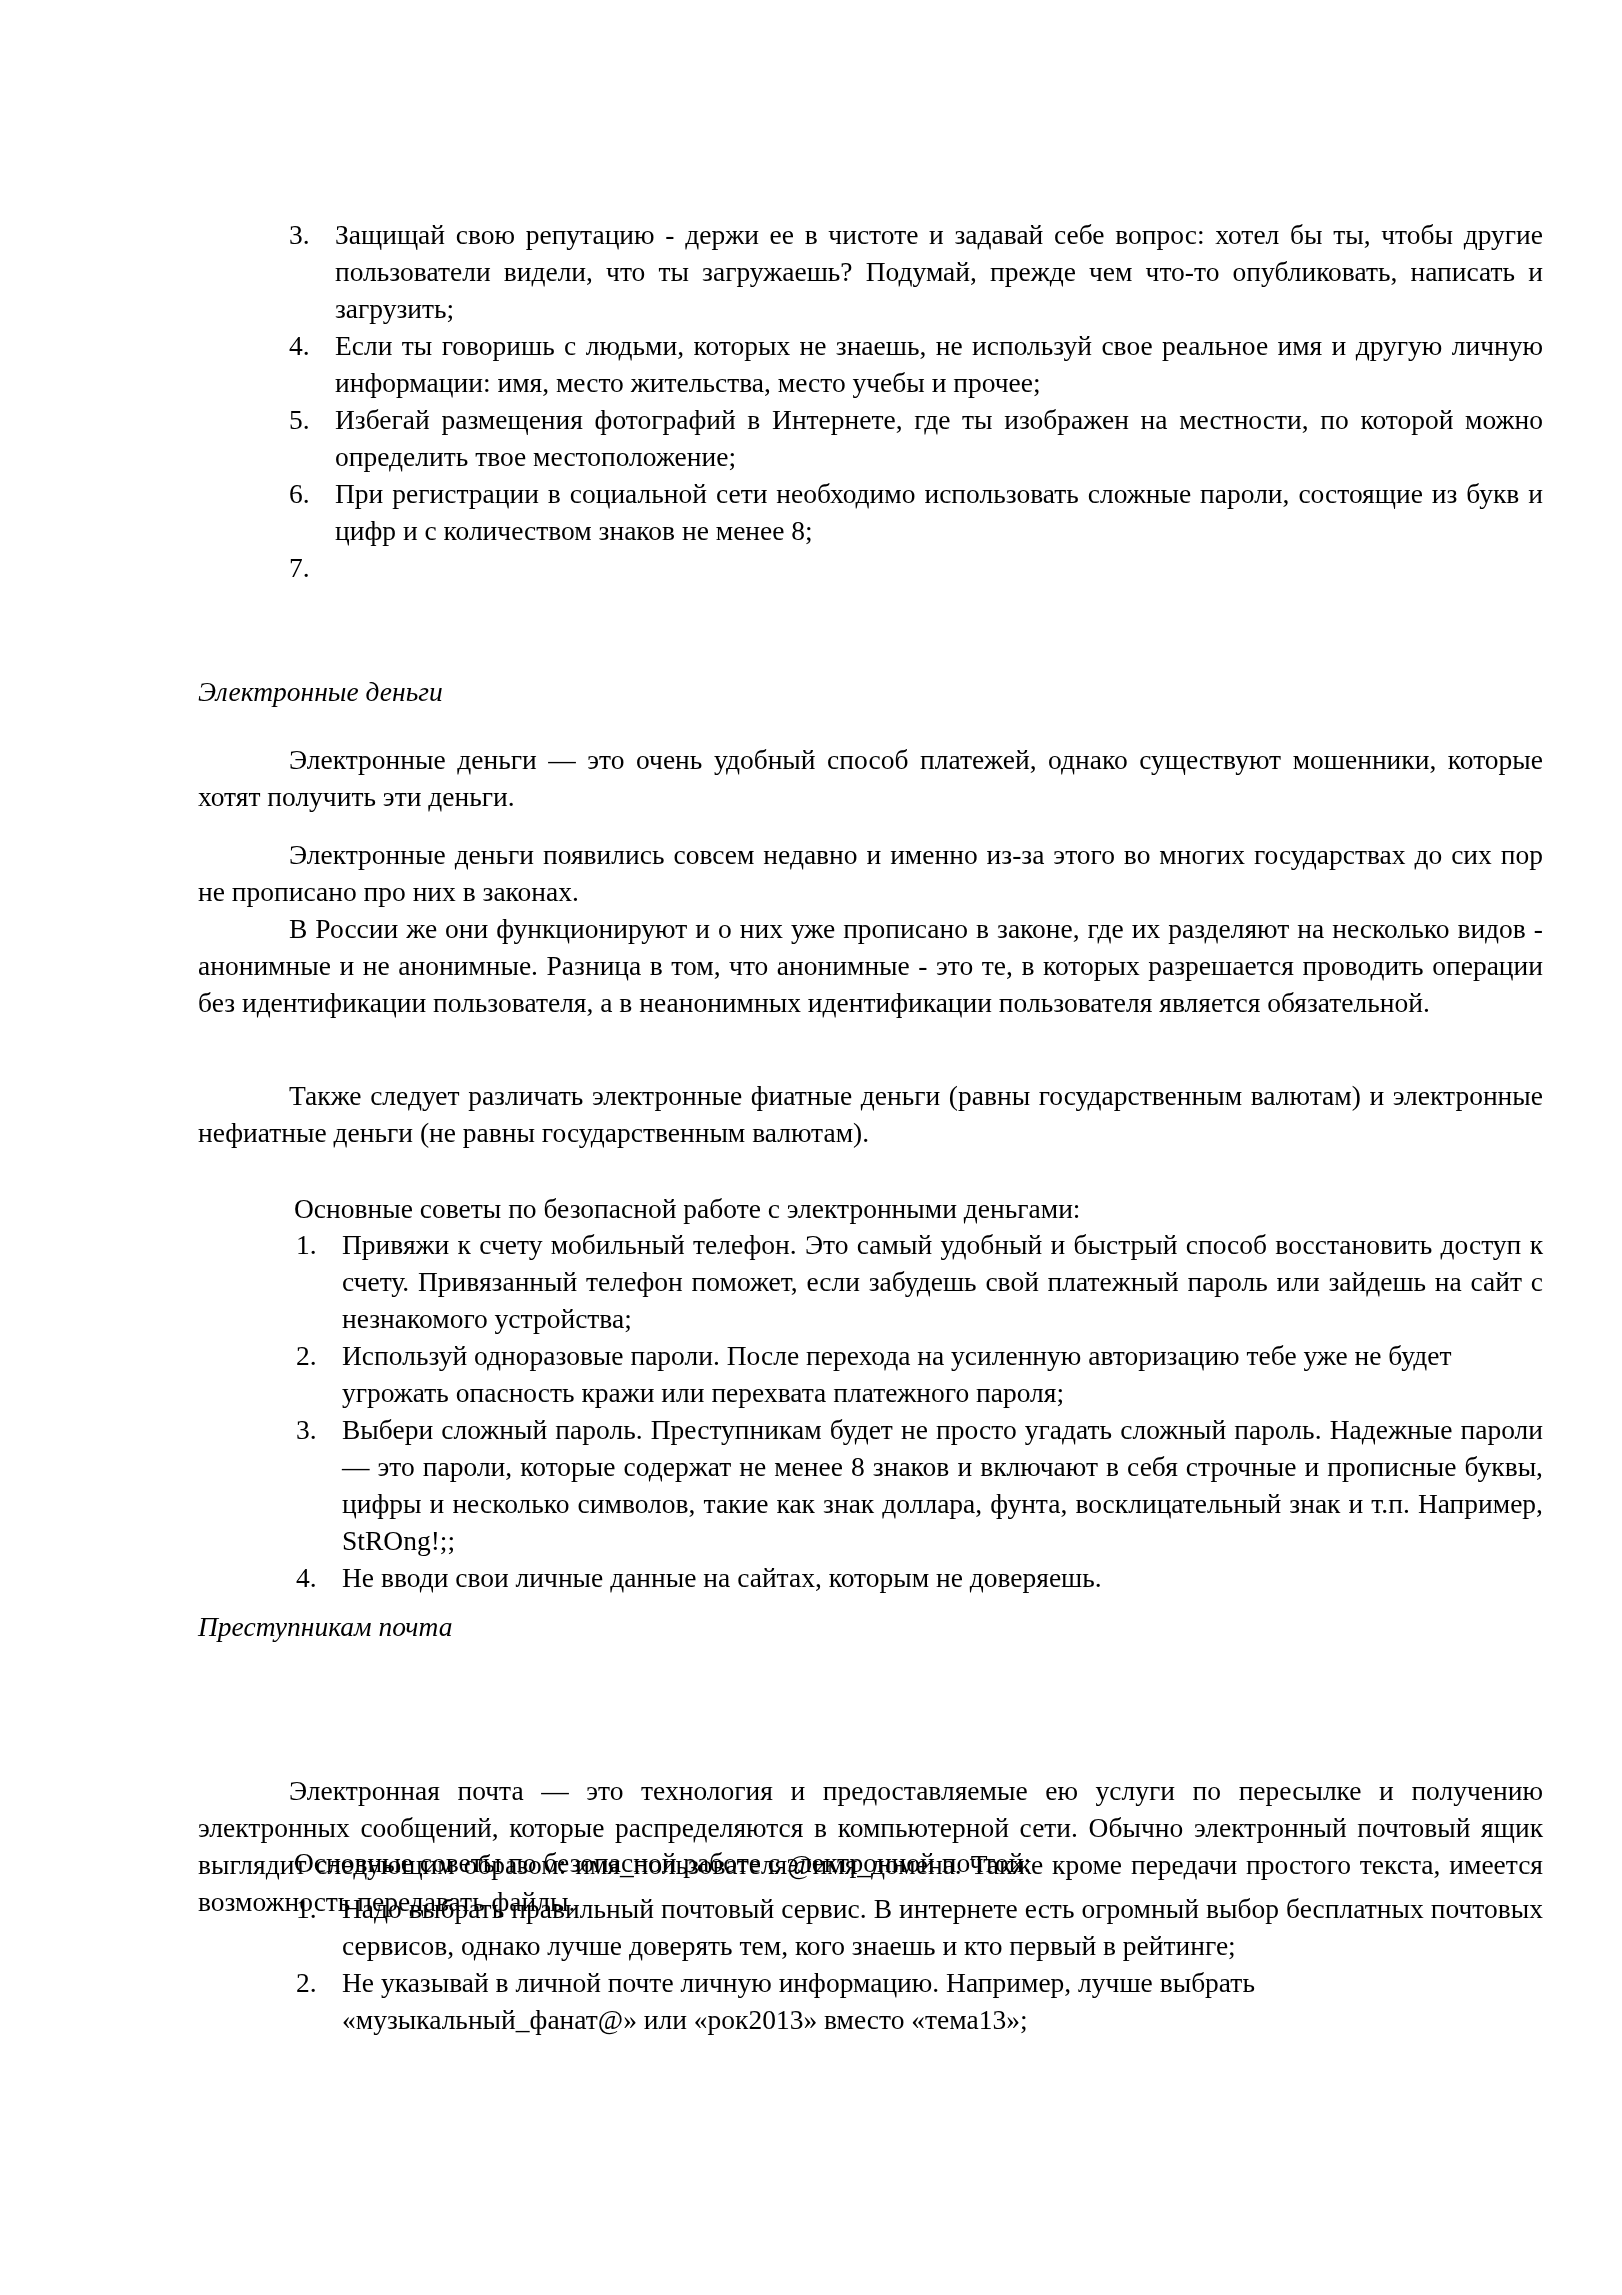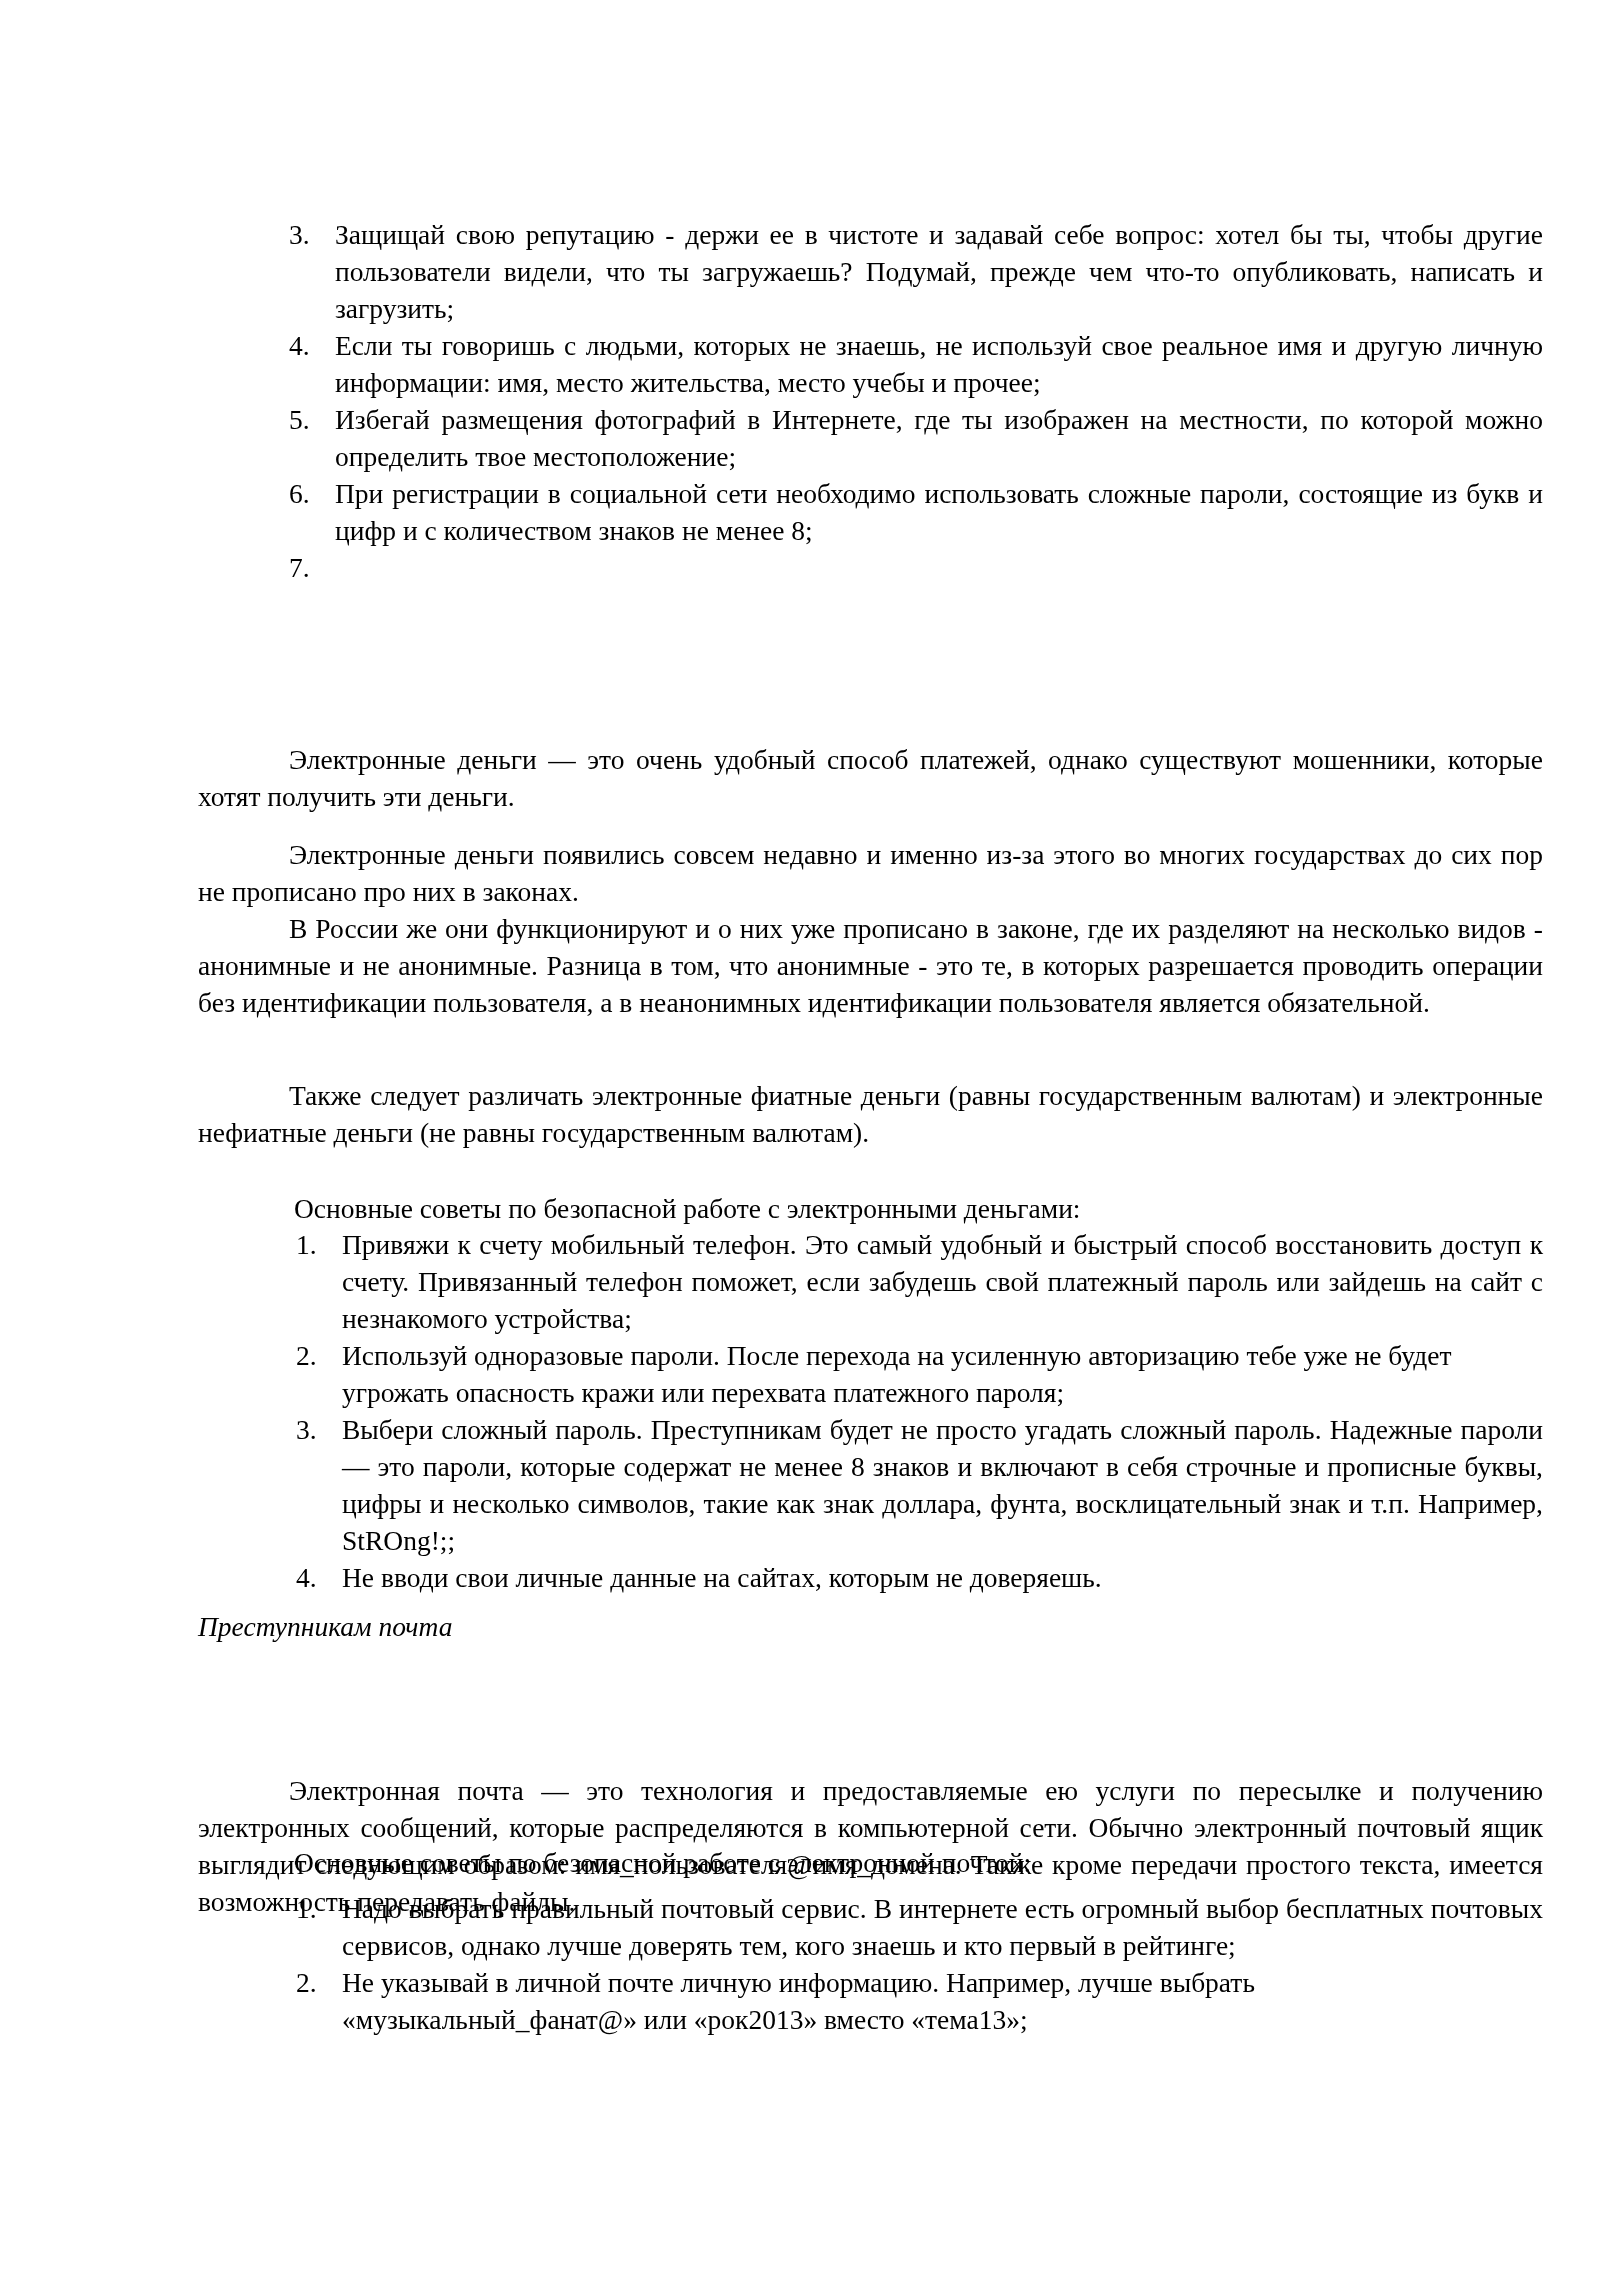--- a/index.html
+++ b/index.html
@@ -45,20 +45,21 @@
     </li>
     <li>
       <span class="num">6.</span>
       <span>При регистрации в социальной сети необходимо использовать сложные пароли, состоящие из букв и цифр и с количеством знаков не менее 8;</span>
     </li>
     <li>
       <span class="num">7.</span>
     </li>
   </ol>
 
+  <div class="block heading" style="top:673px;">Электронные деньги</div>
 
   <p class="block justify indent" style="top:741px; margin:0;">Электронные деньги — это очень удобный способ платежей, однако существуют мошенники, которые хотят получить эти деньги.</p>
 
   <p class="block justify indent" style="top:910px; margin:0;">В России же они функционируют и о них уже прописано в законе, где их разделяют на несколько видов - анонимные и не анонимные. Разница в том, что анонимные - это те, в которых разрешается проводить операции без идентификации пользователя, а в неанонимных идентификации пользователя является обязательной.</p>
 
   <p class="block justify indent" style="top:836px; margin:0;">Электронные деньги появились совсем недавно и именно из-за этого во многих государствах до сих пор не прописано про них в законах.</p>
 
   <p class="block justify indent" style="top:1077px; margin:0;">Также следует различать электронные фиатные деньги (равны государственным валютам) и электронные нефиатные деньги (не равны государственным валютам).</p>
 
   <div class="block intro" style="top:1190px;">Основные советы по безопасной работе с электронными деньгами:</div>

